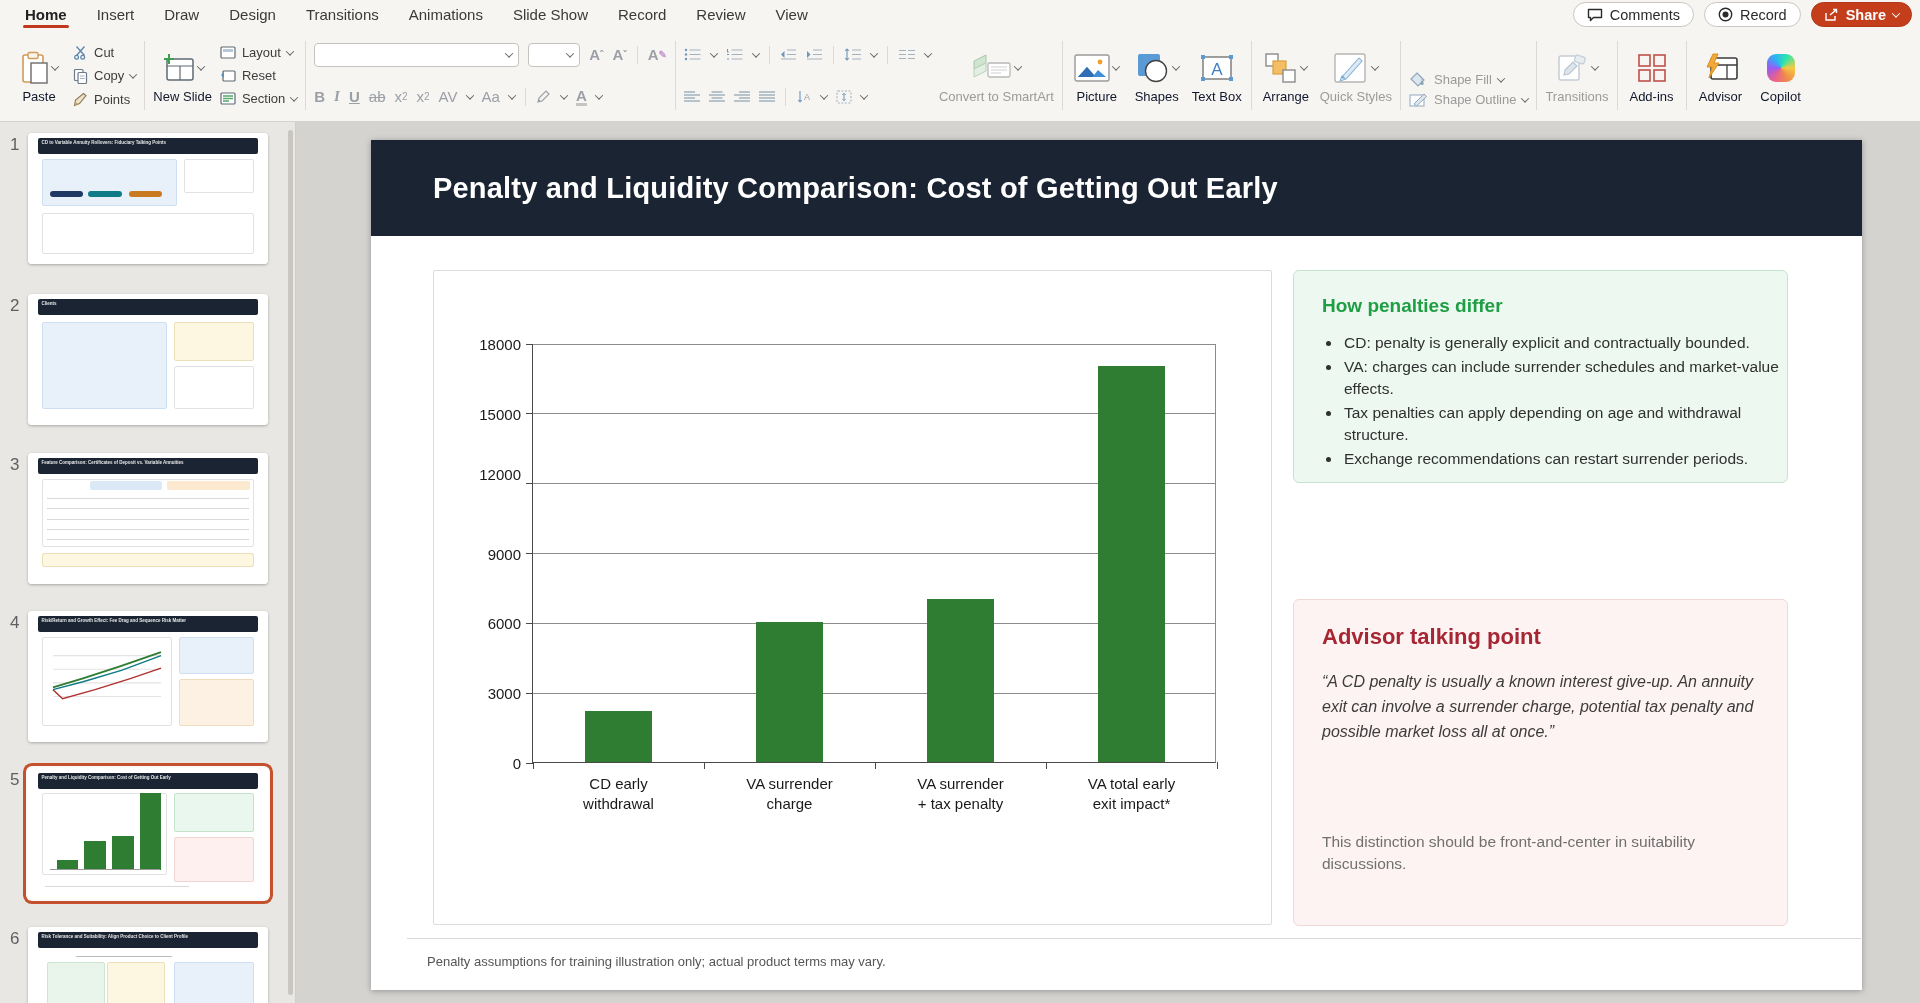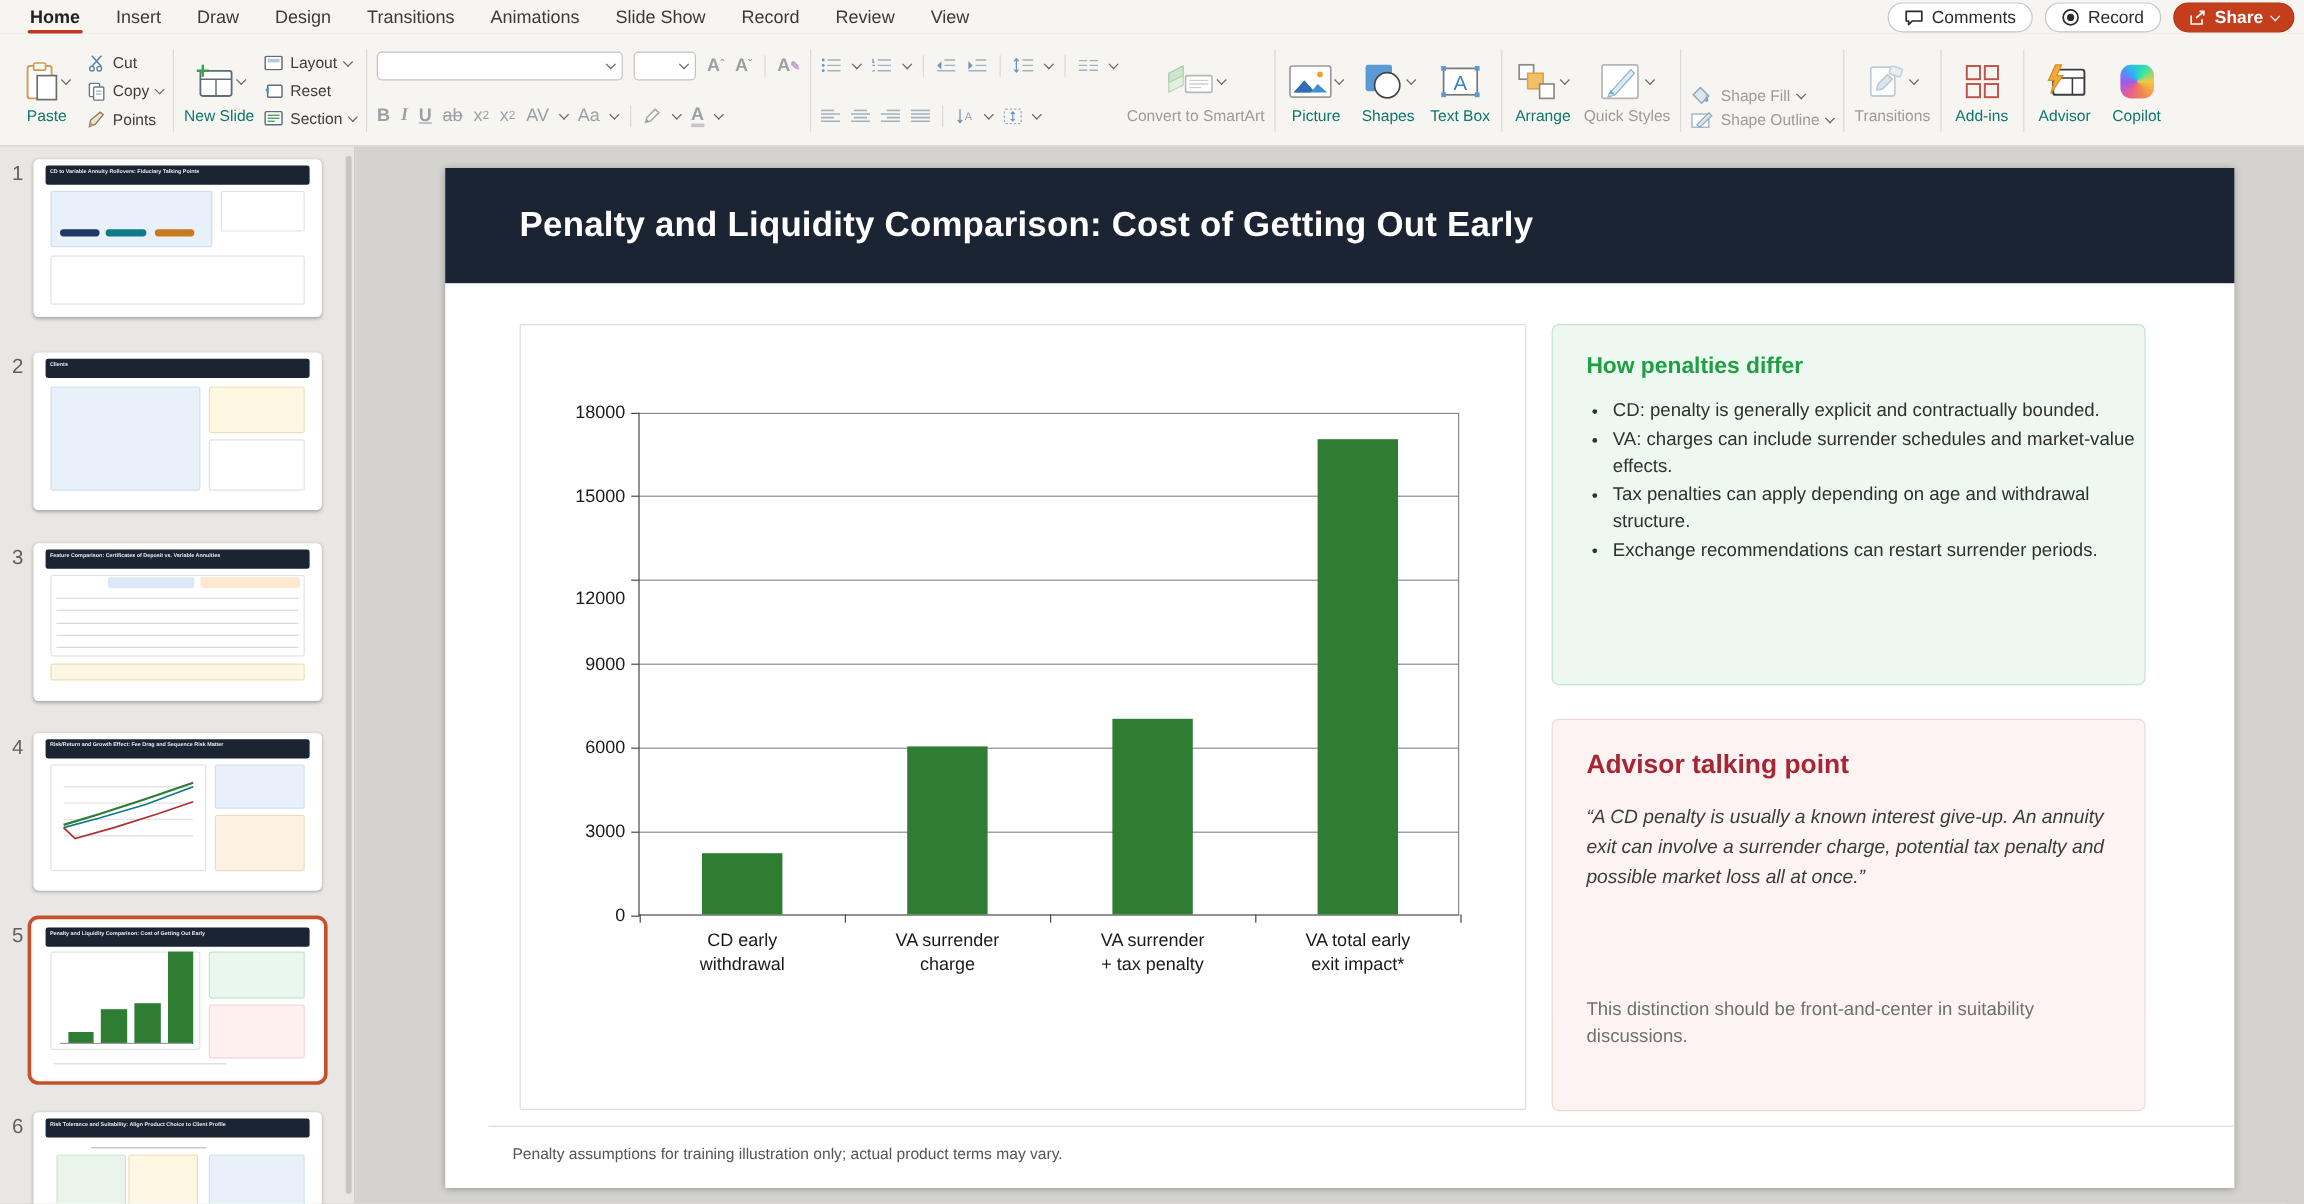--- a/index.html
+++ b/index.html
@@ -16,21 +16,21 @@
   .sharebtn{display:flex;align-items:center;gap:7px;background:#c43e1c;border:1px solid #b23617;border-radius:14px;height:25px;padding:0 12px;font-size:14.5px;color:#fff;font-weight:700;}
   .chev{width:6px;height:6px;border-right:1.6px solid #666;border-bottom:1.6px solid #666;transform:rotate(45deg) translate(-1px,-1px);display:inline-block;flex:none;}
   .chev.white{border-color:#fff;}
 
   
   #ribbon{position:absolute;top:28px;left:0;right:0;height:94px;background:#f7f5f2;border-bottom:1px solid #d6d3cf;display:flex;align-items:stretch;padding:5px 6px 3px 6px;z-index:20;}
   .group{display:flex;align-items:center;gap:8px;padding:0 7px;}
   .vsep{width:1px;background:#ddd9d4;margin:8px 1px;}
   .bigbtn{display:flex;flex-direction:column;align-items:center;justify-content:flex-start;min-width:52px;cursor:default;}
   .bigbtn .ic{height:42px;display:flex;align-items:center;justify-content:center;gap:3px;}
-  .bigbtn .lbl{font-size:13px;color:#0f766e;text-align:center;line-height:1.12;margin-top:1px;}
+  .bigbtn .lbl{font-size:13px;color:#0f172a;text-align:center;line-height:1.12;margin-top:1px;}
   .bigbtn .lbl.dim{color:#9b9b9b;}
   .smallcol{display:flex;flex-direction:column;justify-content:center;gap:8px;}
   .smallbtn{display:flex;align-items:center;gap:6px;font-size:13px;color:#3d3d3d;cursor:default;}
   .smallbtn .dim{color:#9b9b9b;}
   .fmtrow{display:flex;align-items:center;gap:9px;}
   .fmtcol{display:flex;flex-direction:column;justify-content:center;gap:8px;}
   .glyph{font-size:15px;color:#9aa0a6;font-weight:600;display:inline-flex;align-items:center;}
   .glyph i{font-style:italic;font-family:"Liberation Serif",serif;}
   .dd{background:#fff;border:1px solid #c6c3bf;border-radius:4px;height:24px;display:flex;align-items:center;justify-content:flex-end;padding:0 6px;}
   sub,sup{font-size:10px;}
@@ -62,21 +62,21 @@
   #chart-card{position:absolute;left:62px;top:130px;width:839px;height:655px;background:#fff;border:1px solid #dcdcdc;border-radius:2px;}
   #chart-plot{position:absolute;left:98px;top:73px;width:684px;height:419px;border-left:1.5px solid #4a4a4a;border-bottom:1.5px solid #4a4a4a;border-right:1px solid #8a8a8a;}
   .gridline{position:absolute;left:0;right:0;height:1px;background:#8c8c8c;}
   .ytick{position:absolute;right:100%;width:7px;height:1px;background:#4a4a4a;}
   .ylab{position:absolute;right:calc(100% + 12px);transform:translateY(-50%);font-size:15px;color:#1a1a1a;white-space:nowrap;}
   .bar{position:absolute;bottom:0;width:67px;}
   .xtick{position:absolute;top:100%;width:1px;height:7px;background:#4a4a4a;}
   .cat{position:absolute;top:calc(100% + 12px);width:180px;margin-left:-90px;text-align:center;font-size:15px;color:#1a1a1a;line-height:1.32;white-space:pre-line;}
   #chart-footnote{position:absolute;left:52px;top:572px;width:768px;font-size:13.5px;color:#555;line-height:1.55;}
 
-  #green-box{position:absolute;left:922px;top:130px;width:495px;height:301px;background:#ecf8f0;border:1px solid #c5e3cd;border-radius:6px;}
+  #green-box{position:absolute;left:922px;top:130px;width:495px;height:213px;background:#ecf8f0;border:1px solid #c5e3cd;border-radius:6px;}
   #green-box h3{font-size:19px;color:#1f9e44;font-weight:700;margin:24px 0 0 28px;}
   #green-box ul{margin:15px 0 0 48px;padding:0;}
   #green-box li{font-size:15.5px;color:#303030;line-height:1.42;margin-bottom:2px;padding-left:2px;}
 
   #pink-box{position:absolute;left:922px;top:459px;width:495px;height:327px;background:#fdf3f2;border:1px solid #f0d8d4;border-radius:6px;}
   #pink-box h3{font-size:22px;color:#a62633;font-weight:700;margin:24px 0 0 28px;}
   #pink-quote{margin:20px 22px 0 28px;font-size:16px;font-style:italic;color:#3c3c3c;line-height:1.55;}
   #pink-note{position:absolute;left:28px;bottom:50px;right:50px;font-size:15.5px;color:#707070;line-height:1.42;}
 
   #slide-divider{position:absolute;left:36px;top:798px;width:1454px;height:1px;background:#d8d8d8;}
@@ -633,21 +633,21 @@
           <div class="ytick" style="top: 348.667px;"></div>
           <div class="ylab" style="top: 349.167px;">3000</div>
           <div class="gridline" style="top: 278.833px;"></div>
           <div class="ytick" style="top: 278.833px;"></div>
           <div class="ylab" style="top: 279.333px;">6000</div>
           <div class="gridline" style="top: 209px;"></div>
           <div class="ytick" style="top: 209px;"></div>
           <div class="ylab" style="top: 209.5px;">9000</div>
           <div class="gridline" style="top: 139.167px;"></div>
           <div class="ytick" style="top: 139.167px;"></div>
-          <div class="ylab" style="top: 155px; margin-left: 40px;">12000</div>
+          <div class="ylab" style="top: 130px; margin-left: 40px;">12000</div>
           <div class="gridline" style="top: 69.3333px;"></div>
           <div class="ytick" style="top: 69.3333px;"></div>
           <div class="ylab" style="top: 69.8333px;">15000</div>
           <div class="gridline" style="top: -0.5px;"></div>
           <div class="ytick" style="top: -0.5px;"></div>
           <div class="ylab" style="top: 0px;">18000</div>
           <div class="xtick" style="left: -0.5px;"></div>
           <div class="xtick" style="left: 170.5px;"></div>
           <div class="xtick" style="left: 341.5px;"></div>
           <div class="xtick" style="left: 512.5px;"></div>

